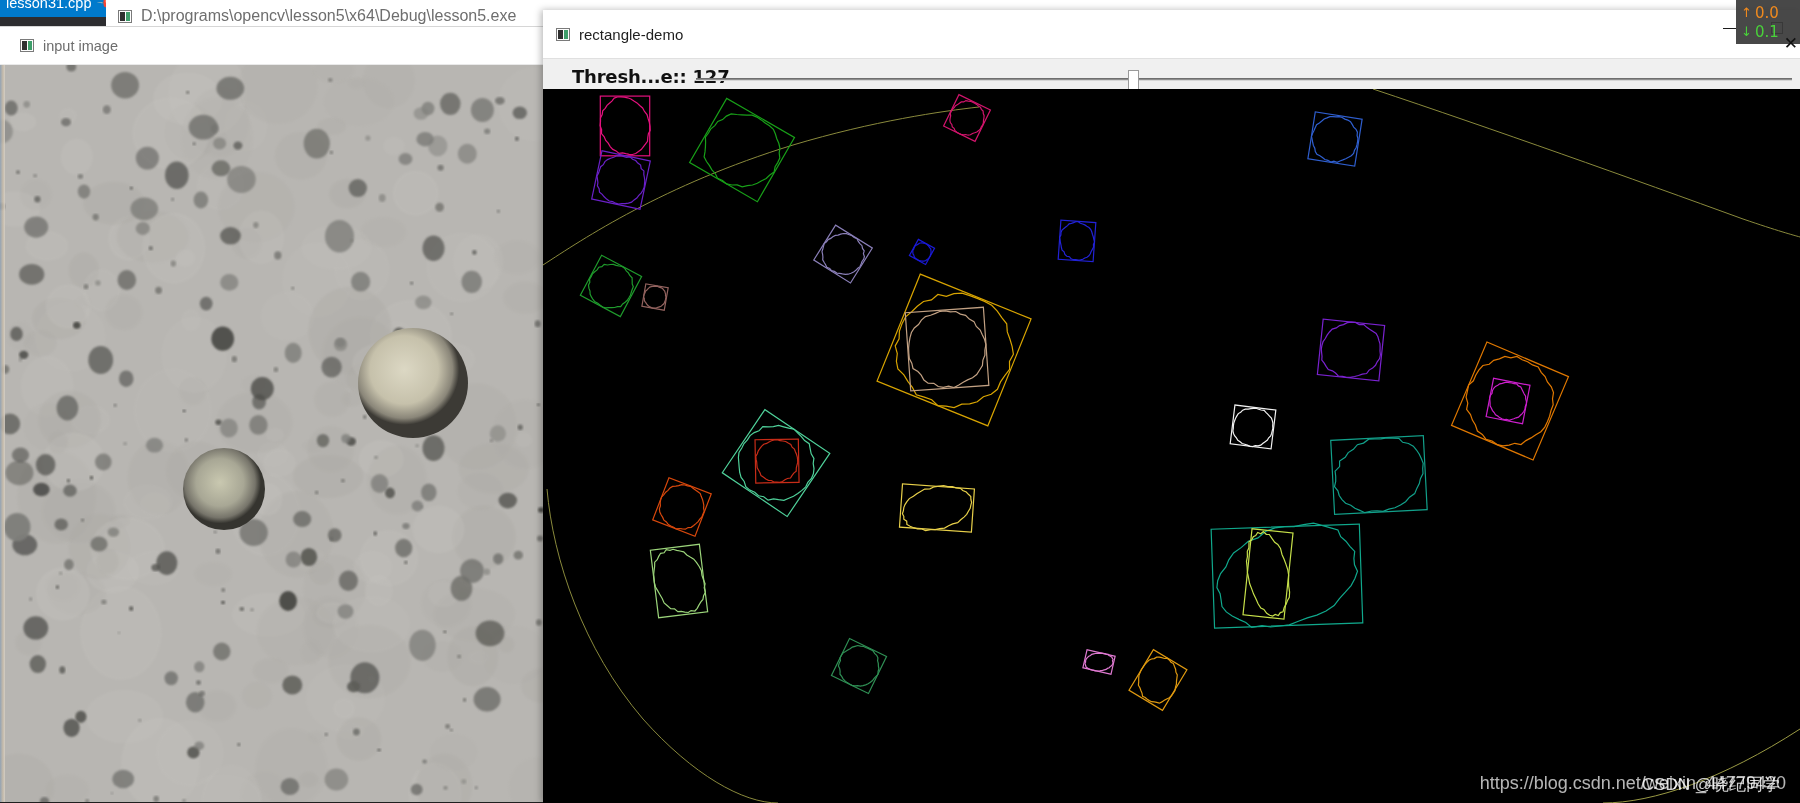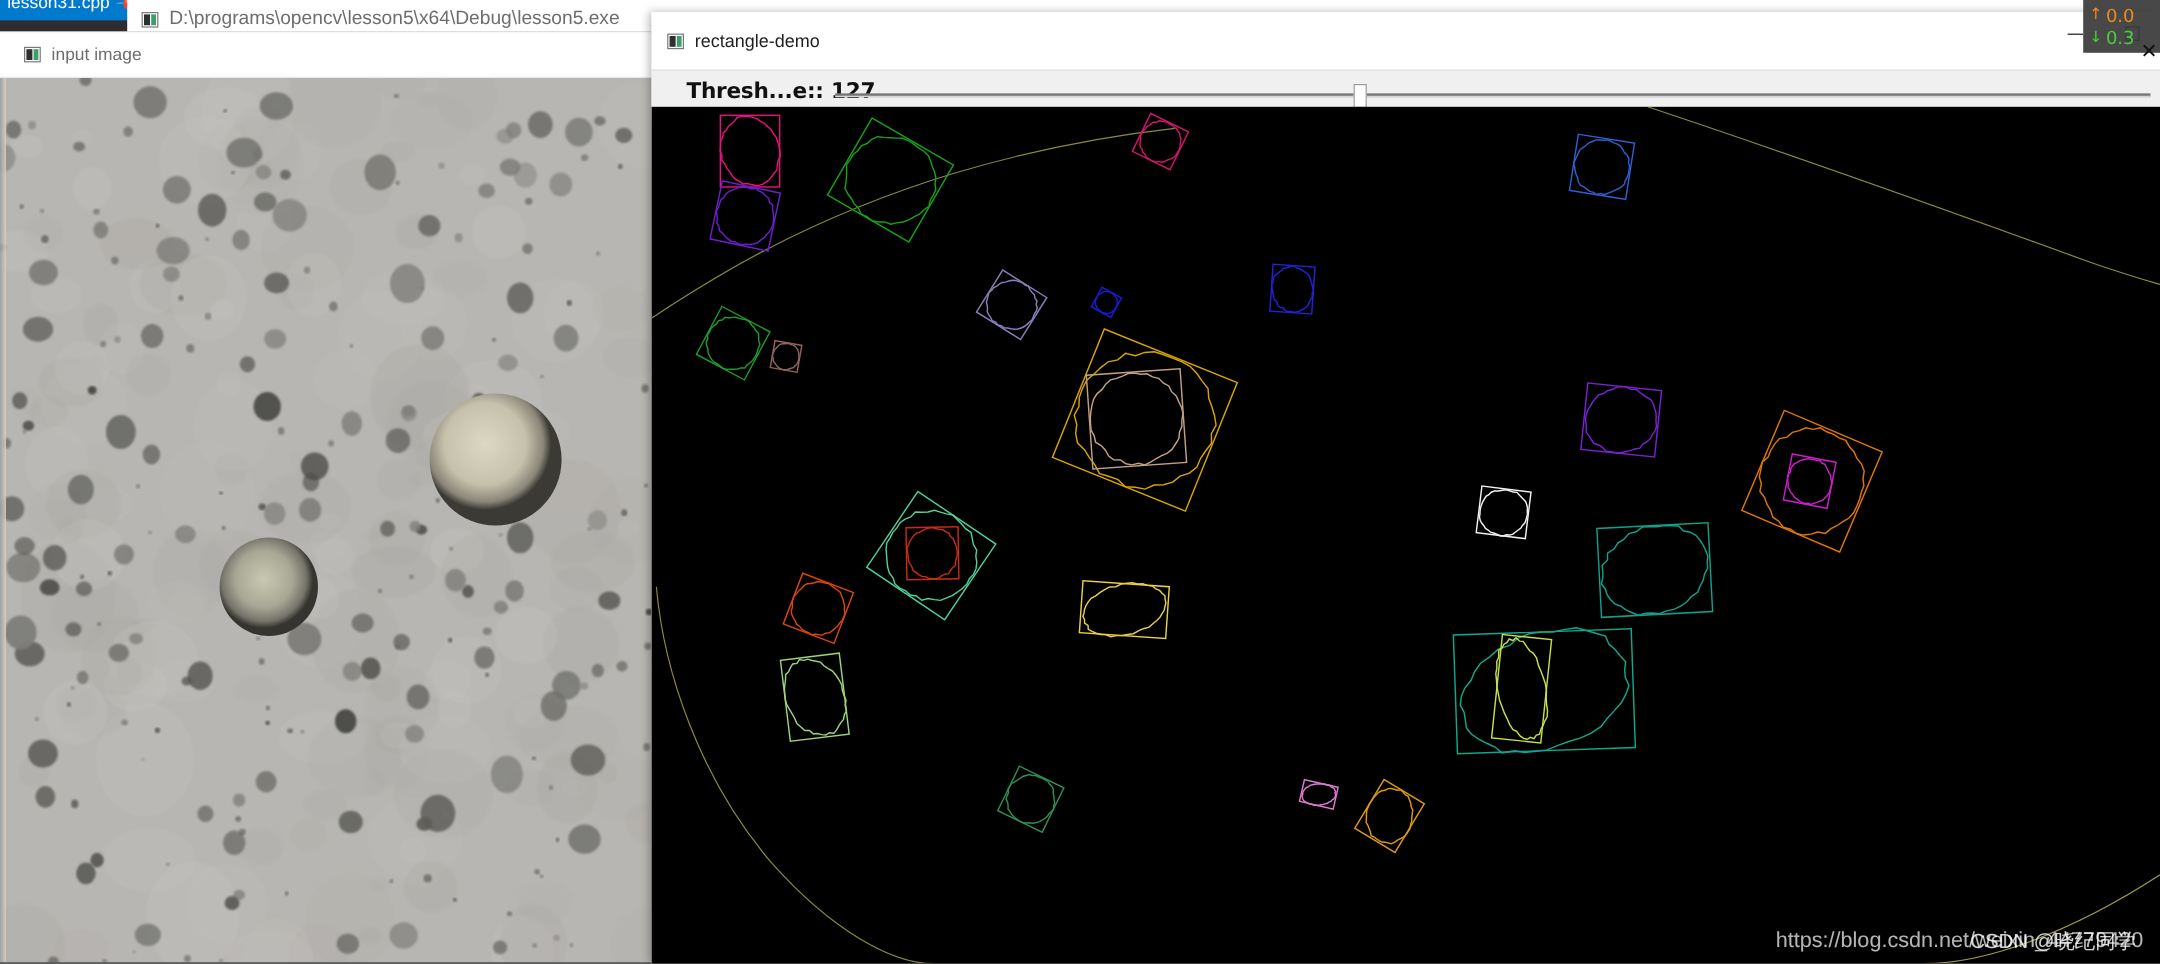--- a/index.html
+++ b/index.html
@@ -785,18 +785,18 @@
     </div>
   </div>
 
   <div class="netspeed">
     <div class="ns-row">
       <span class="ns-arrow ns-up">↑</span>
       <span class="ns-up">0.0</span>
     </div>
     <div class="ns-row">
       <span class="ns-arrow ns-dn">↓</span>
-      <span class="ns-dn">0.3</span>
+      <span class="ns-dn">0.1</span>
     </div>
     <span class="ns-close">✕</span>
   </div>
 
 </div>
 
 </body></html>

